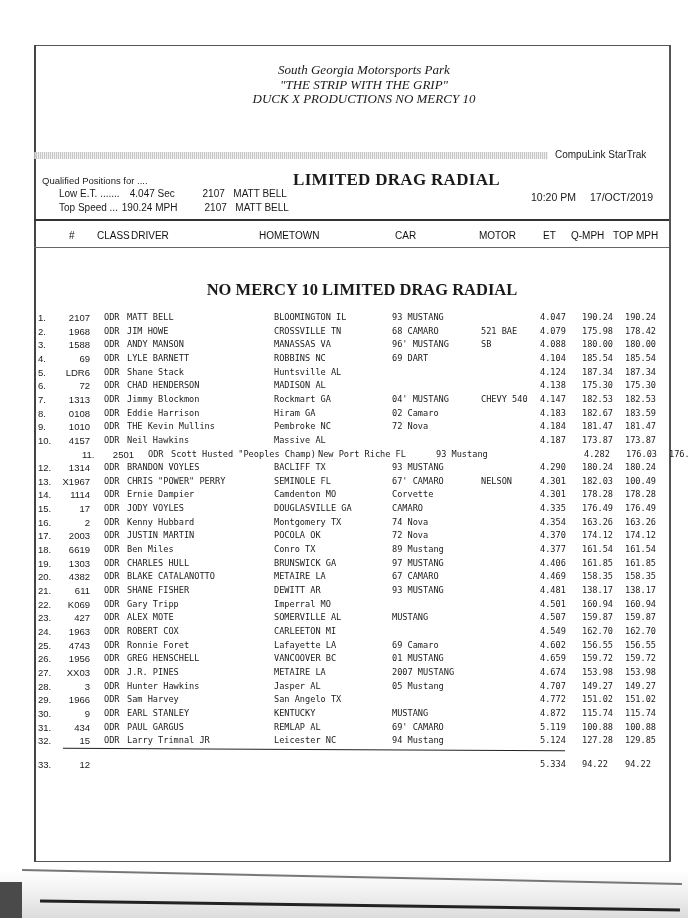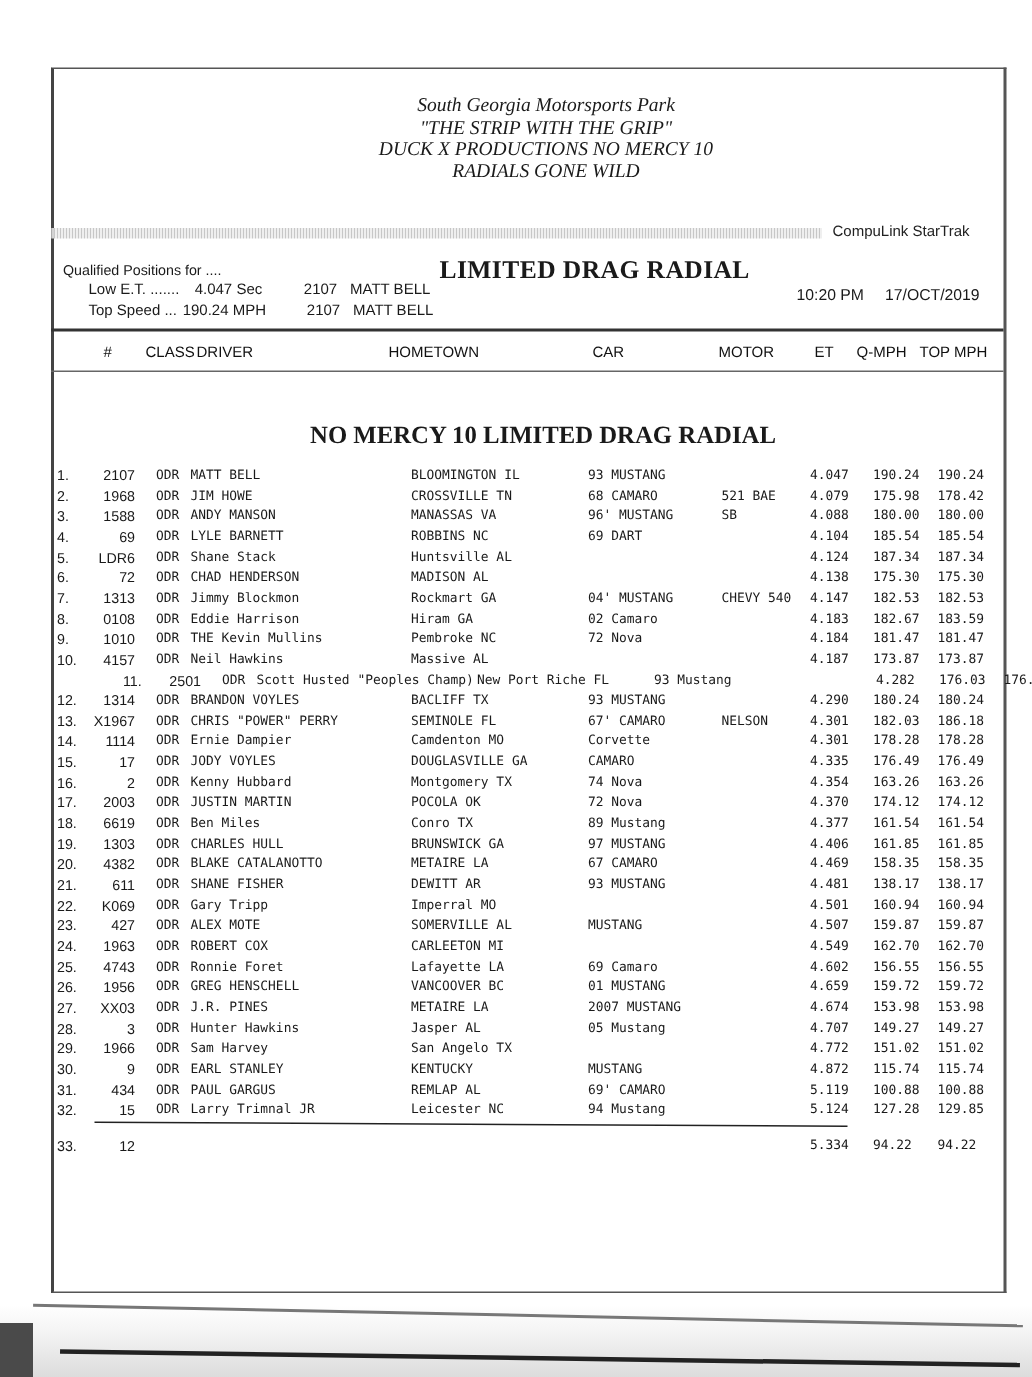--- a/index.html
+++ b/index.html
@@ -77,21 +77,20 @@
 <div class="frame-bottom-shadow">
   <div class="dark"></div>
   <div class="line1"></div>
   <div class="line2"></div>
 </div>
 
 <div class="welcome">
   <div>South Georgia Motorsports Park</div>
   <div>"THE STRIP WITH THE GRIP"</div>
   <div>DUCK X PRODUCTIONS NO MERCY 10</div>
-  <div>RADIALS GONE WILD</div>
 </div>
 
 <div class="stripe"></div>
 <div class="system-name">CompuLink  StarTrak</div>
 
 <div class="qual-label">Qualified Positions for ....</div>
 <div class="qual-line1">
   <span style="width:68px">Low E.T. .......</span>
   <span style="width:70px">4.047  Sec</span>
   <span style="width:28px">2107</span>
@@ -270,21 +269,21 @@
     <div class="row" style="top: 163.8px;">
       <span class="c-pos">13.</span>
       <span class="c-num">X1967</span>
       <span class="c-class">ODR</span>
       <span class="c-driver">CHRIS "POWER" PERRY</span>
       <span class="c-home">SEMINOLE  FL</span>
       <span class="c-car">67' CAMARO</span>
       <span class="c-motor">NELSON</span>
       <span class="c-et">4.301</span>
       <span class="c-q">182.03</span>
-      <span class="c-top">186.18</span>
+      <span class="c-top">100.49</span>
     </div>
     <div class="row" style="top: 177.45px;">
       <span class="c-pos">14.</span>
       <span class="c-num">1114</span>
       <span class="c-class">ODR</span>
       <span class="c-driver">Ernie Dampier</span>
       <span class="c-home">Camdenton MO</span>
       <span class="c-car">Corvette</span>
       <span class="c-motor"></span>
       <span class="c-et">4.301</span>

